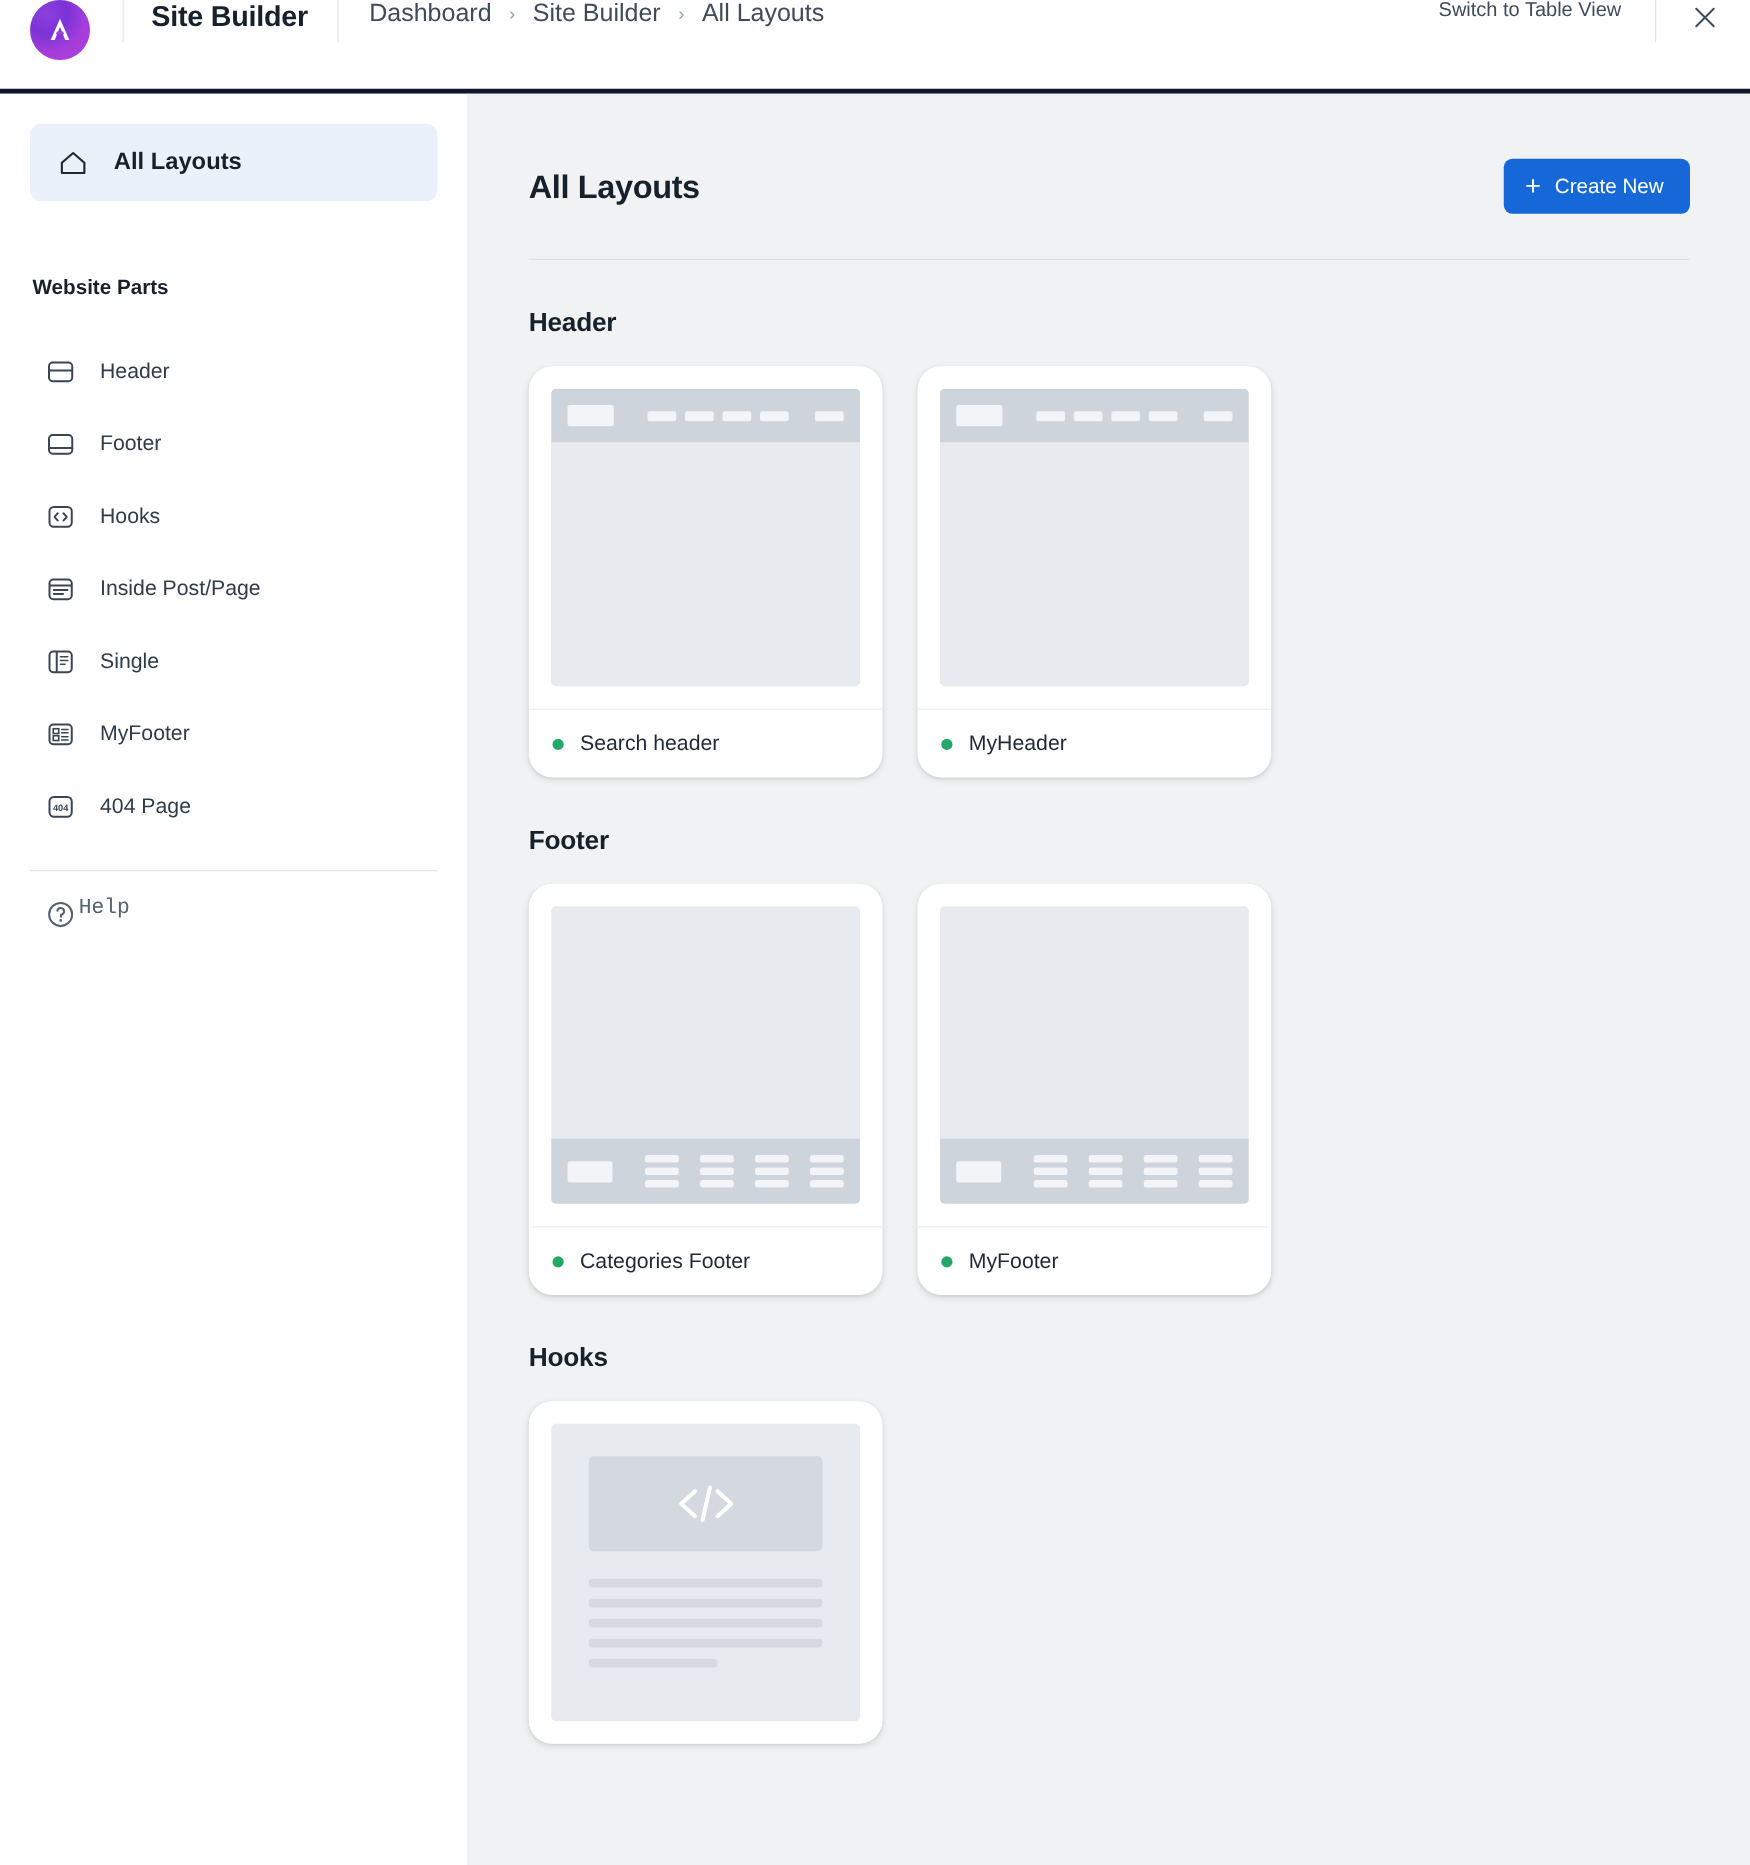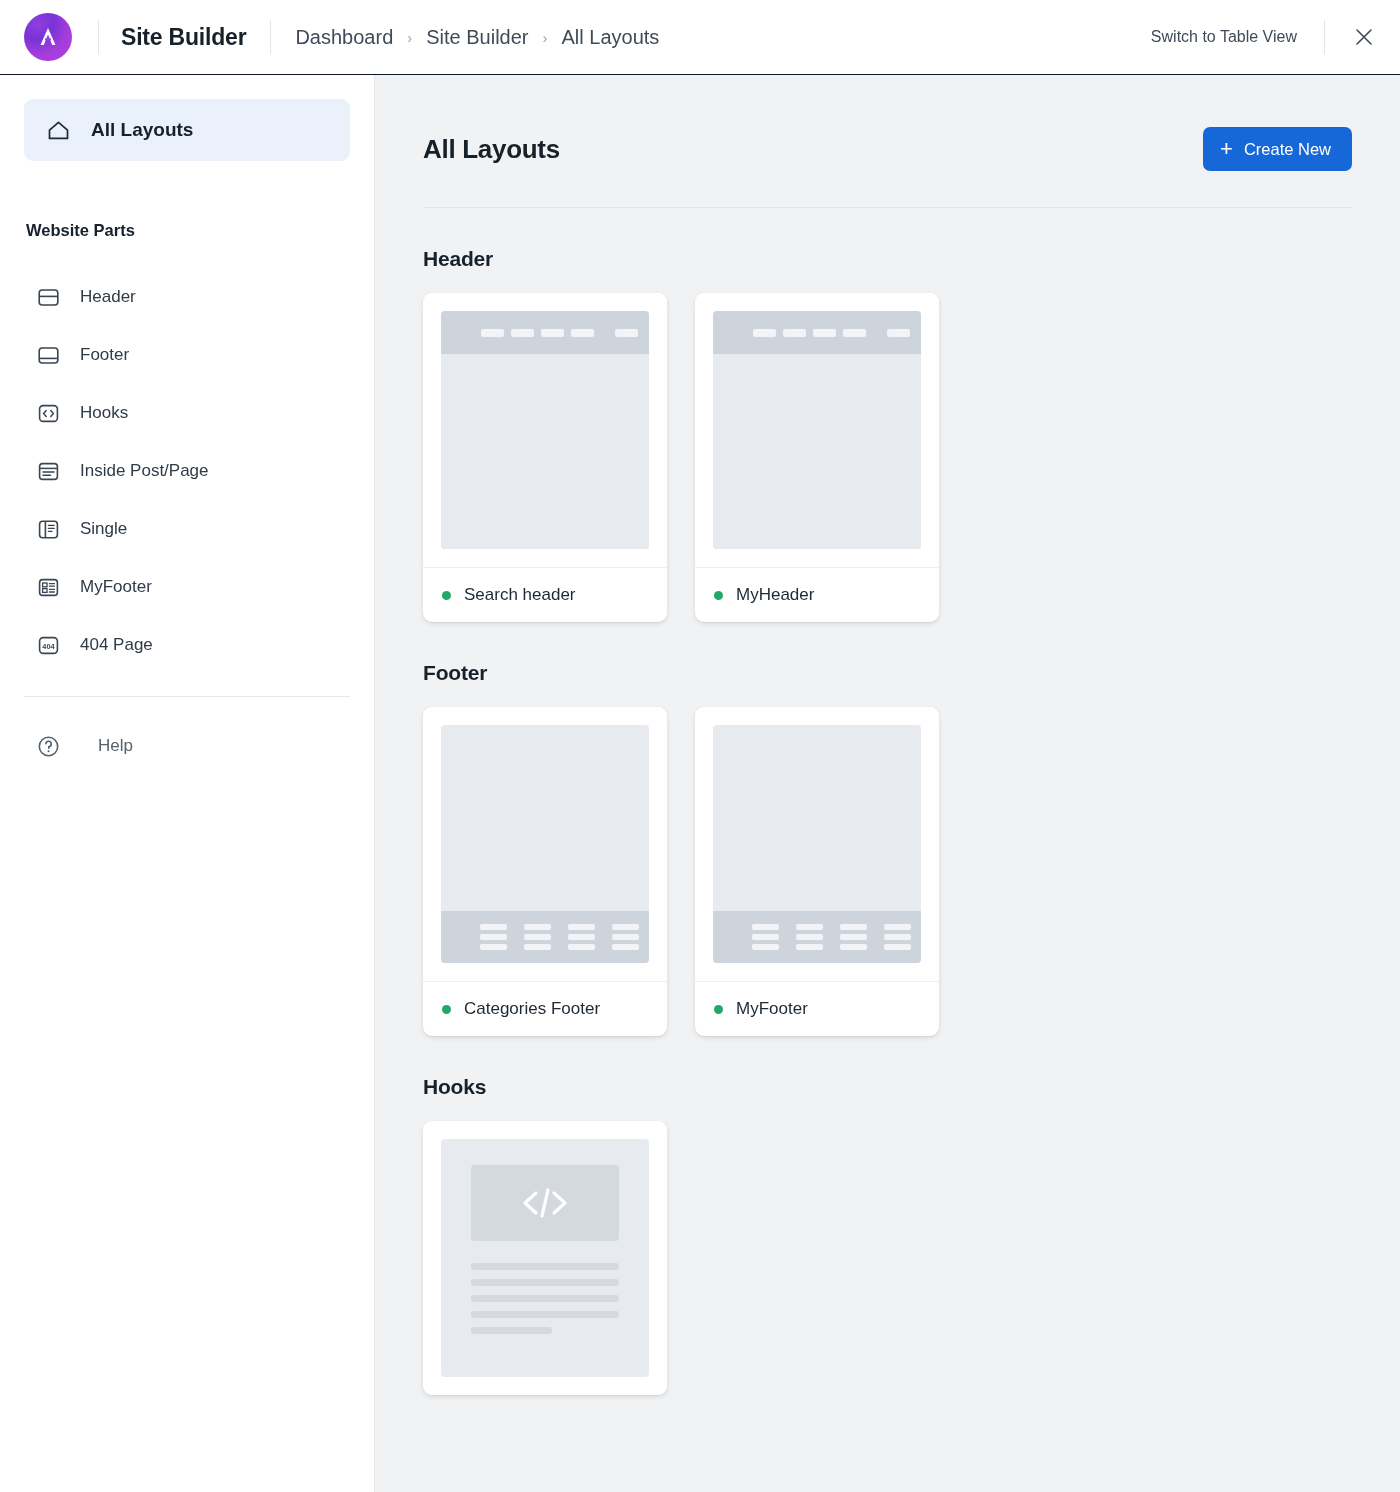--- a/index.html
+++ b/index.html
@@ -8,23 +8,23 @@
     font-family: "Liberation Sans", sans-serif;
     background: #ffffff;
     color: #1f2933;
     overflow: hidden;
   }
   .app { width: 1400px; height: 1492px; display: flex; flex-direction: column; background:#fff; }
 
   
   .topbar {
     height: 75px; flex: 0 0 75px;
-    display: flex; align-items: center;
+    display: flex; align-items: flex-start;
     background: #ffffff;
-    border-bottom: 1px solid #0f172a;
+    border-bottom: 4px solid #0f172a;
     padding: 0 22px 0 24px;
   }
   .logo-wrap { display:flex; align-items:center; }
   .logo {
     width: 48px; height: 48px; border-radius: 50%;
     background: radial-gradient(circle at 28% 22%, #8e3fe0 0%, #7a33d6 32%, #a53ddb 62%, #b43ce0 100%);
     display: flex; align-items: center; justify-content: center;
     position: relative;
   }
   .logo svg { display:block; }
@@ -63,21 +63,21 @@
     font-size: 16.5px; font-weight: 700; color: #16212b;
   }
   .nav-list { margin-top: 28px; }
   .nav-item {
     display:flex; align-items:center; gap: 18px;
     height: 58px; padding-left: 10px; cursor: pointer;
   }
   .nav-item .label { font-size: 17px; color: #2f3b47; }
   .ico { width: 28px; height: 28px; flex:0 0 28px; display:flex; align-items:center; justify-content:center; }
   .sb-divider { height:1px; background:#e6e8eb; margin: 22px 0 0 0; }
-  .help-item { display:flex; align-items:center; gap:36px; height:58px; padding-left:10px; margin-top: 20px; cursor:pointer; }
+  .help-item { display:flex; gap:1px; height:58px; padding-left:10px; margin-top: 20px; cursor:pointer;font-family:Liberation Mono, monospace; }
   .help-item .label { font-size: 17px; color: #55616d; }
 
   
   .main {
     flex: 1 1 auto; background: #f1f2f3;
     padding: 52px 48px 0 48px;
     overflow: hidden; position: relative;
   }
   .main-head { display:flex; align-items:center; justify-content:space-between; }
   .page-title { font-size: 26px; font-weight: 700; color: #16212b; letter-spacing: -0.3px; }
@@ -88,23 +88,23 @@
     height: 44px; padding: 0 21px 0 17px;
     font-size: 16.5px; font-family: inherit; cursor: pointer;
   }
   .plus { font-size: 22px; line-height: 1; font-weight: 400; }
   .head-rule { height:1px; background:#e0e2e4; margin-top: 36px; }
 
   .sec-title { font-size: 21px; font-weight: 700; color:#16212b; margin: 39px 0 0 0; letter-spacing:-0.2px; }
   .cards { display:flex; gap: 28px; margin-top: 22px; }
 
   .card {
-    width: 244px;
+    width: 283px;
     background: #ffffff;
-    border-radius: 9px;
+    border-radius: 19px;
     box-shadow: 0 2px 5px rgba(20,30,45,.10), 0 1px 2px rgba(20,30,45,.06);
     overflow: hidden; cursor: pointer;
   }
   .card-preview { padding: 18px; background:#fff; }
   .thumb { width: 100%; border-radius: 4px; background:#e7eaee; overflow:hidden; }
   .thumb.tall { height: 238px; display:flex; flex-direction:column; }
   .thumb.footer-thumb { height: 238px; display:flex; flex-direction:column; justify-content:flex-end; }
   .thumb.hook-thumb { height: 238px; padding: 26px 30px; }
 
   .bar-strip {

